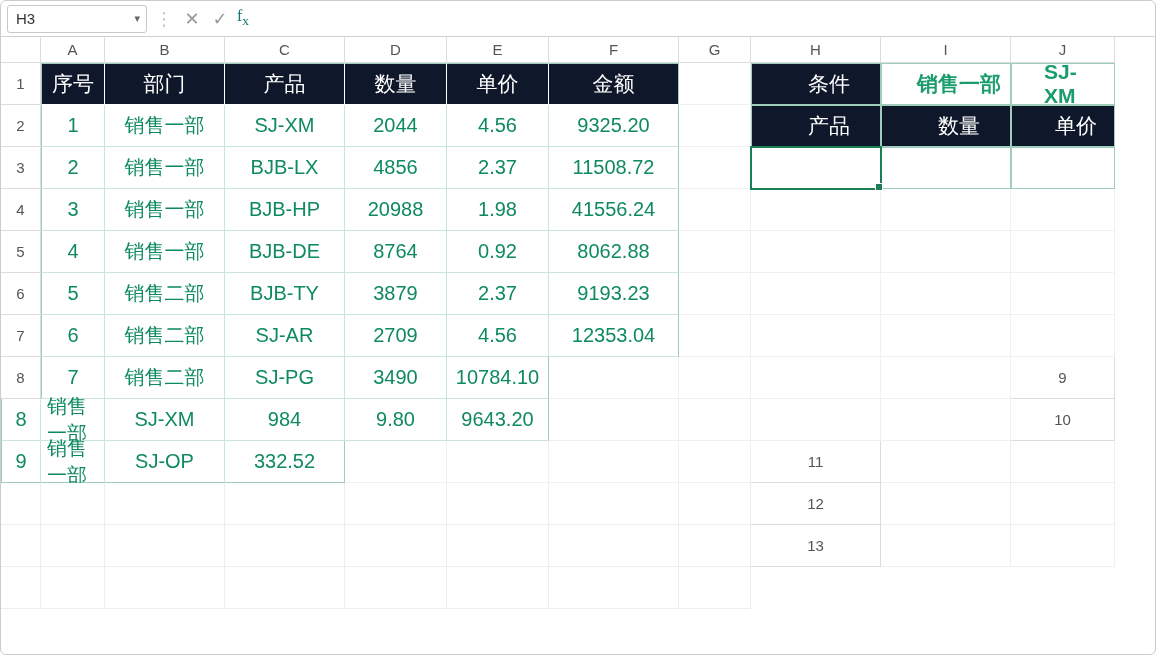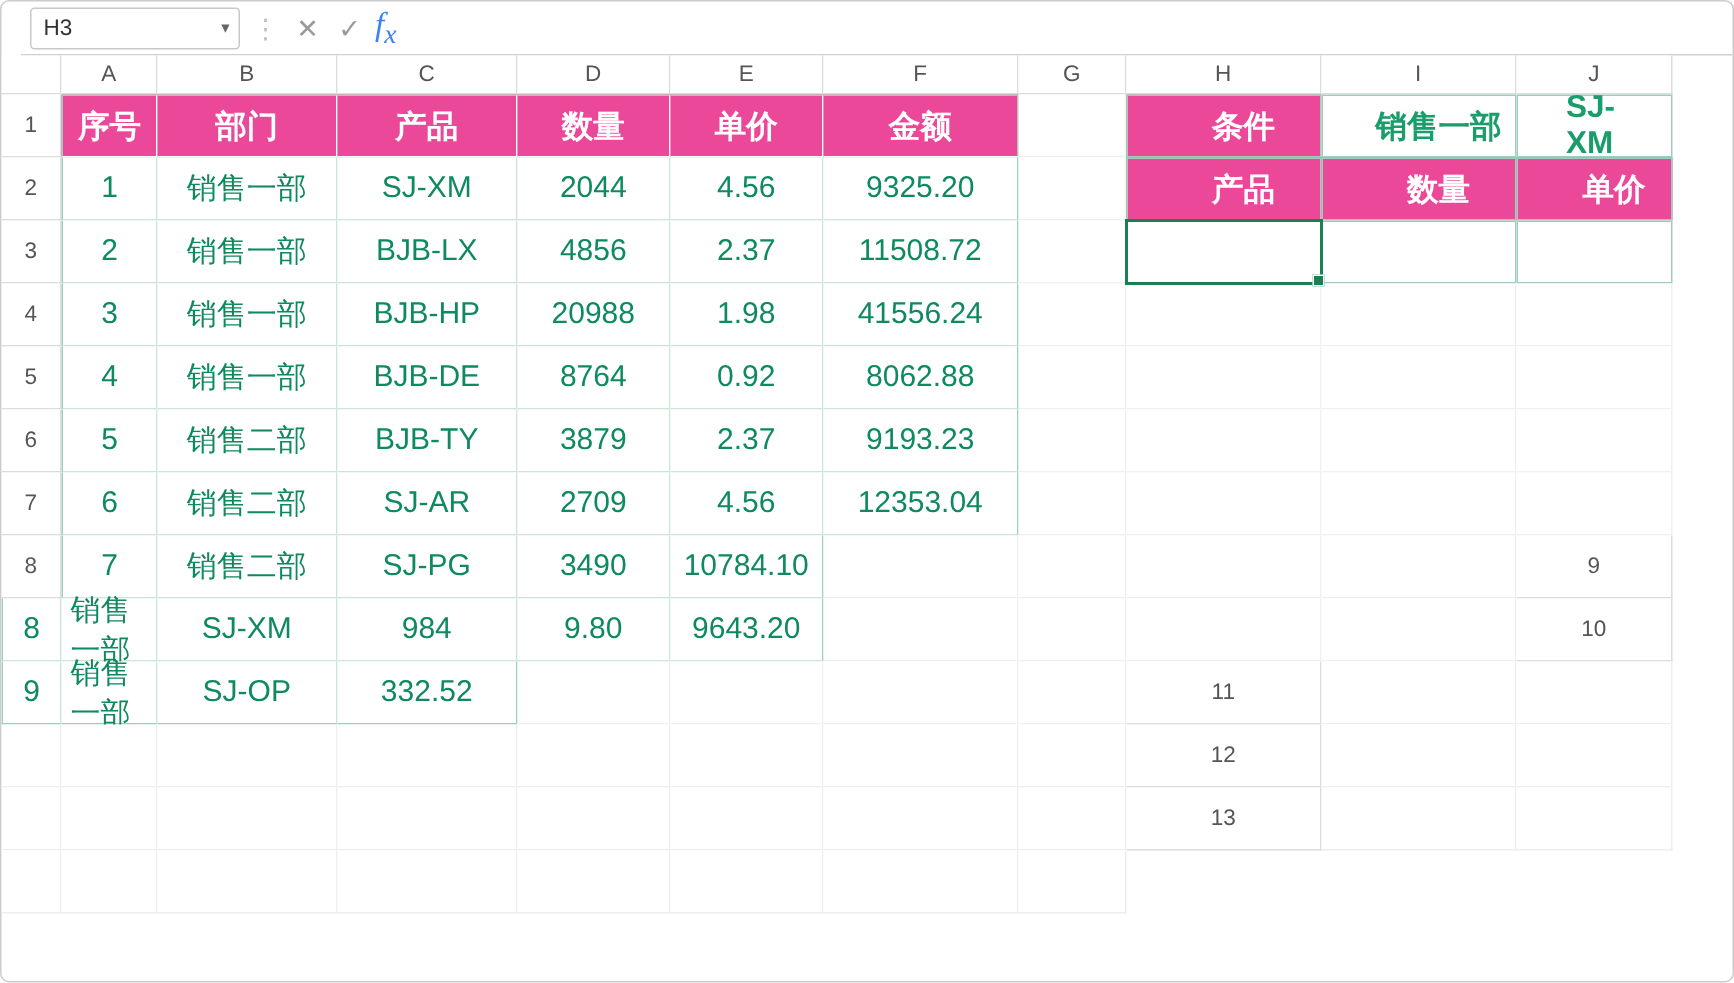--- a/index.html
+++ b/index.html
@@ -17,21 +17,20 @@
   }
 
   
   .formula-bar {
     display: flex;
     align-items: center;
     height: 36px;
     border-bottom: 1px solid #d0d0d0;
     padding: 3px 6px;
     gap: 6px;
-    margin-left: 13px;
   }
   .name-box {
     width: 140px;
     height: 28px;
     border: 1px solid #c8c8c8;
     border-radius: 3px;
     display: flex;
     align-items: center;
     justify-content: space-between;
     padding: 0 6px 0 8px;
@@ -49,24 +48,23 @@
     padding: 0 2px;
   }
   .fb-btn {
     width: 22px;
     text-align: center;
     color: #9a9a9a;
     font-size: 18px;
     cursor: default;
   }
   .fx {
-    font-style: italic;
     font-family: "Times New Roman", serif;
-    color: #3b82f6;
-    font-size: 22px;
+    color: #0f766e;
+    font-size: 16px;
     padding-right: 6px;
   }
   .formula-input {
     flex: 1;
     height: 28px;
     border: none;
     outline: none;
     font-size: 15px;
     padding: 0 4px;
   }
@@ -123,23 +121,23 @@
   }
   .cell.blank {
     color: transparent;
     border-right: 1px solid #f0f0f0;
     border-bottom: 1px solid #f0f0f0;
     background: #fff;
   }
 
   
   .th {
-    background: #ec4899;
+    background: #0f172a;
     color: #ffffff;
-    font-weight: 700;
+    font-weight: 400;
     font-size: 21px;
     border-right: 1px solid #fff;
     border-bottom: 1px solid #fff;
   }
   .th-green-text {
     background: #ffffff;
     color: #1a9c6b;
     font-weight: 700;
     font-size: 21px;
     border: 1px solid #9fcdb9;

